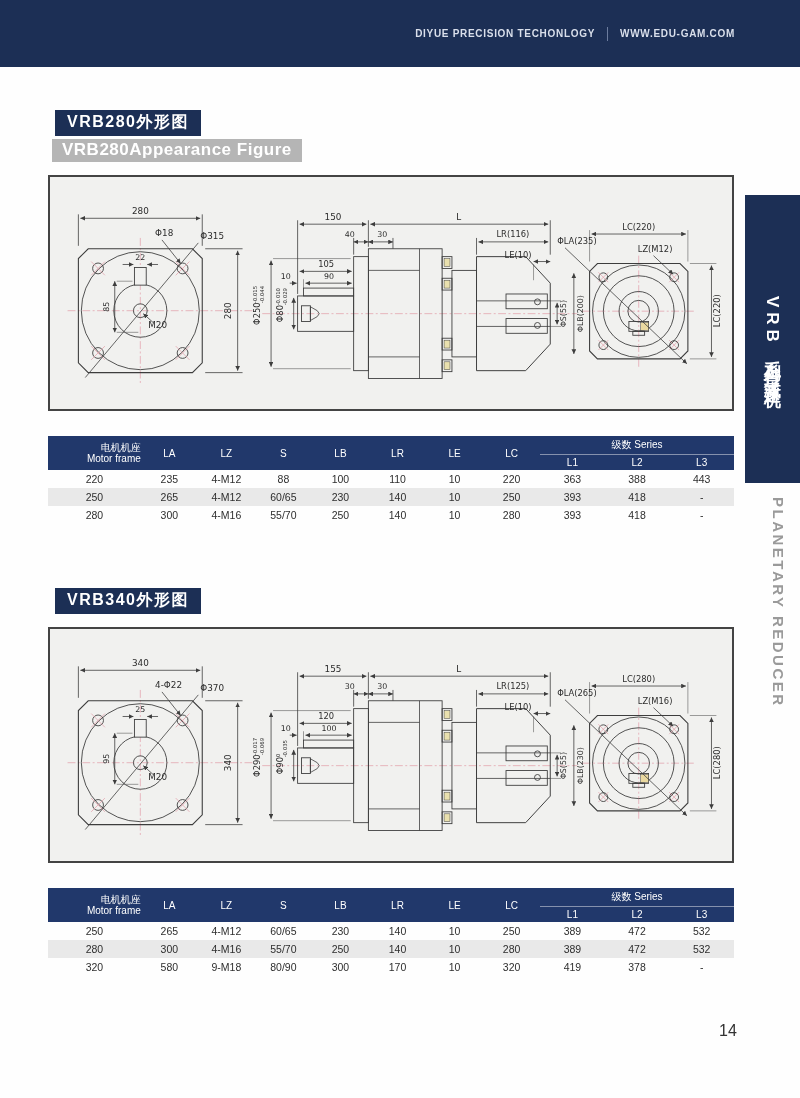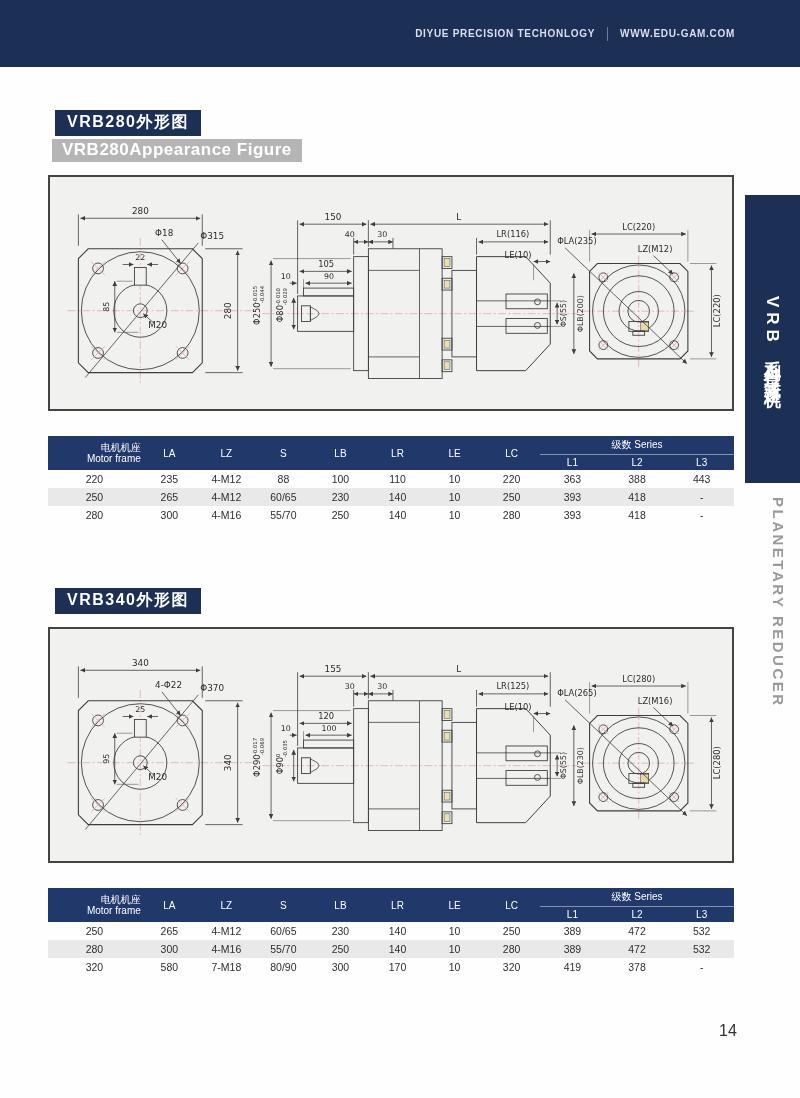--- a/index.html
+++ b/index.html
@@ -492,21 +492,21 @@
           <td>140</td>
           <td>10</td>
           <td>280</td>
           <td>389</td>
           <td>472</td>
           <td>532</td>
         </tr>
         <tr>
           <td>320</td>
           <td>580</td>
-          <td>7-M18</td>
+          <td>9-M18</td>
           <td>80/90</td>
           <td>300</td>
           <td>170</td>
           <td>10</td>
           <td>320</td>
           <td>419</td>
           <td>378</td>
           <td>-</td>
         </tr>
       </tbody>

